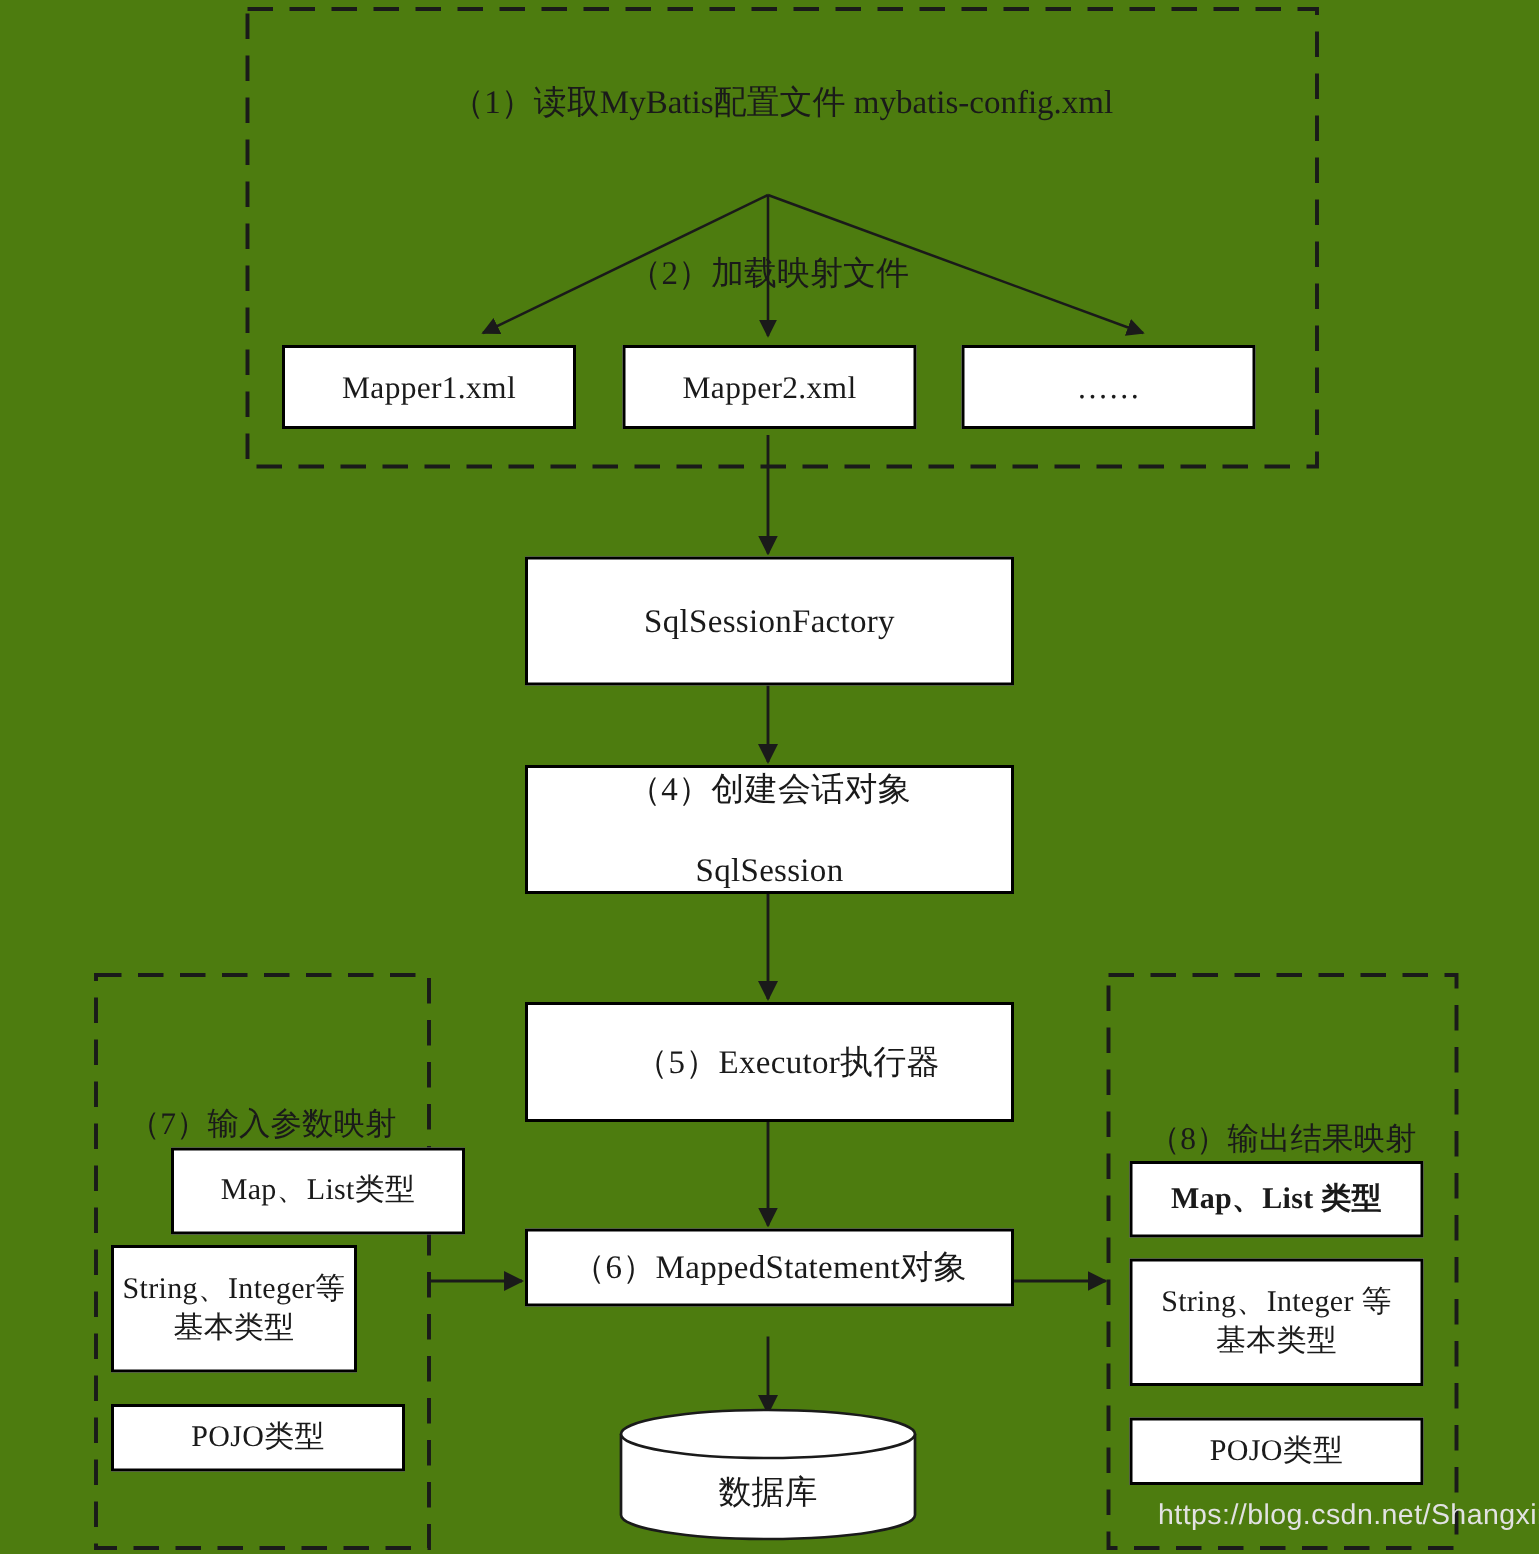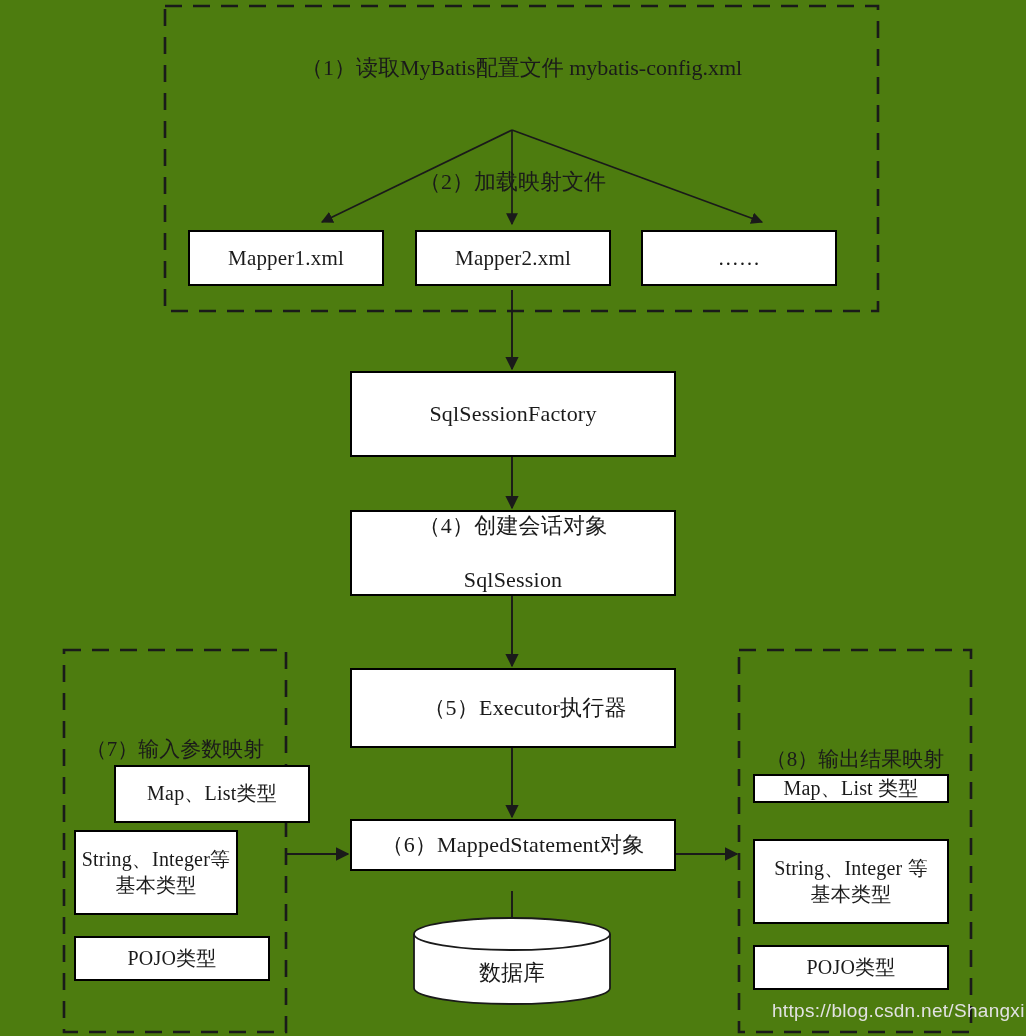--- a/index.html
+++ b/index.html
@@ -149,21 +149,21 @@
   </div>
 
   <div class="node t22" style="left:350px; top:668px; width:326px; height:80px;padding-left:24px;">
     <span class="ln">（5）Executor执行器</span>
   </div>
 
   <div class="node t22" style="left:350px; top:819px; width:326px; height:52px;">
     <span class="ln">（6）MappedStatement对象</span>
   </div>
 
-  <div class="cyl" style="left:412px; top:916px; width:200px; height:90px;">
+  <div class="cyl" style="left:412px; top:938px; width:200px; height:90px;">
     <svg width="200" height="90" viewBox="0 0 200 90">
       <path d="M2,18 L2,72 A98,16 0 0 0 198,72 L198,18" fill="#ffffff" stroke="#1a1a1a" stroke-width="1.8"></path>
       <ellipse cx="100" cy="18" rx="98" ry="16" fill="#ffffff" stroke="#1a1a1a" stroke-width="1.8"></ellipse>
     </svg>
     <span class="cyl-label t22" style="top:42px;">数据库</span>
   </div>
 
   <div class="gcap t21" style="left:64px; top:735px; width:222px;">
     <span class="ln">（7）输入参数映射</span>
   </div>
@@ -178,21 +178,21 @@
   </div>
 
   <div class="node t20" style="left:74px; top:936px; width:196px; height:45px;">
     <span class="ln">POJO类型</span>
   </div>
 
   <div class="gcap t21" style="left:739px; top:745px; width:232px;">
     <span class="ln">（8）输出结果映射</span>
   </div>
 
-  <div class="node t20" style="left:753px; top:774px; width:196px; height:29px;">
+  <div class="node t20" style="left:753px; top:774px; width:196px; height:51px;font-weight:bold;">
     <span class="ln">Map、List 类型</span>
   </div>
 
   <div class="node t20" style="left:753px; top:839px; width:196px; height:85px;">
     <span class="ln">String、Integer 等</span>
     <span class="ln">基本类型</span>
   </div>
 
   <div class="node t20" style="left:753px; top:945px; width:196px; height:45px;">
     <span class="ln">POJO类型</span>

